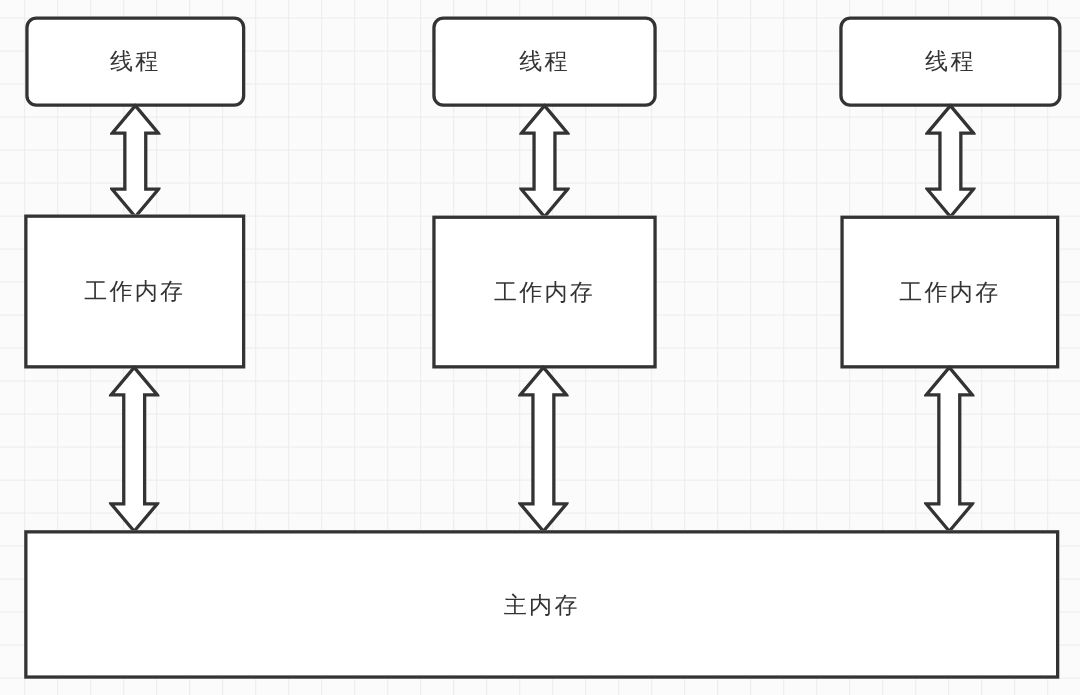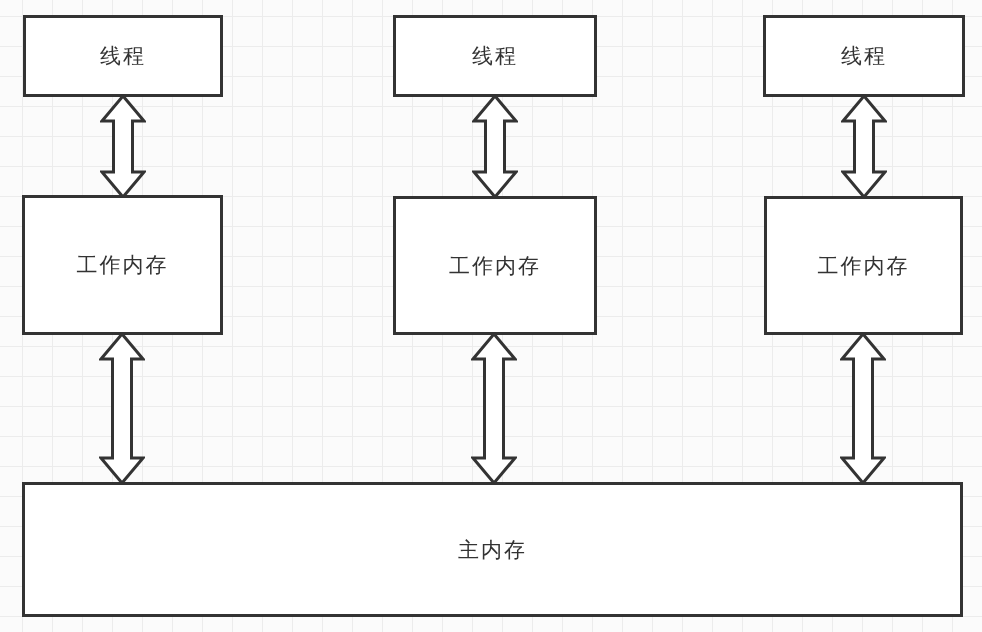--- a/index.html
+++ b/index.html
@@ -24,21 +24,21 @@
     box-sizing: border-box;
     background: #ffffff;
     border: 3px solid #333333;
     display: flex;
     align-items: center;
     justify-content: center;
     color: #333333;
     font-size: 21px;
     letter-spacing: 2px;
   }
-  .node.rounded { border-radius: 0; text-align: right; }
+  .node.rounded { border-radius: 10px; text-align: right; }
 
   
   .thread-0 { left: 23px;  top: 15px; width: 200px; height: 82px; }
   .thread-1 { left: 393px; top: 15px; width: 204px; height: 82px; }
   .thread-2 { left: 763px; top: 15px; width: 202px; height: 82px; }
 
   
   .wm-0 { left: 22px;  top: 195px; width: 201px; height: 140px; }
   .wm-1 { left: 393px; top: 196px; width: 204px; height: 139px; }
   .wm-2 { left: 764px; top: 196px; width: 199px; height: 139px; }

